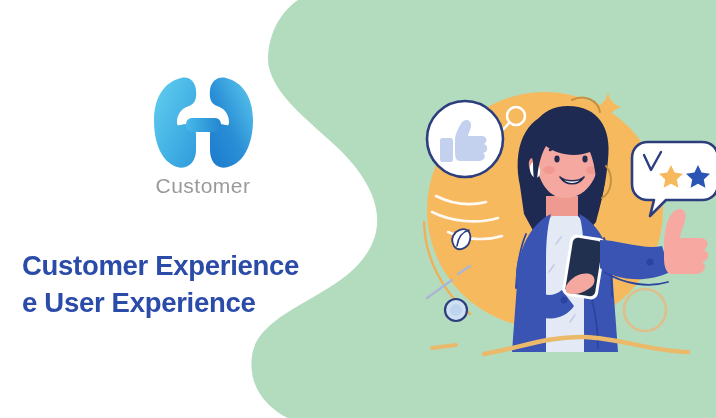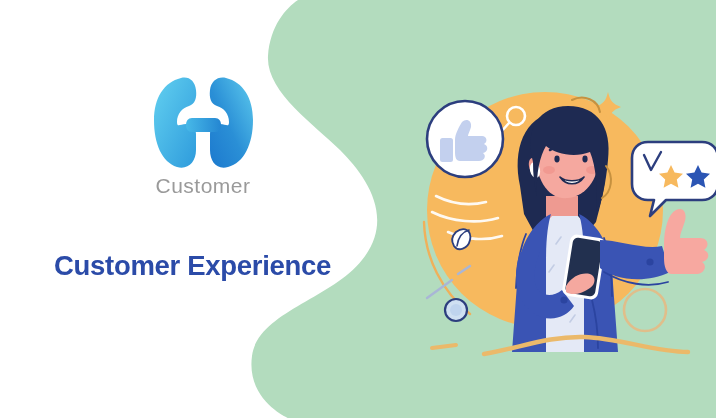--- a/index.html
+++ b/index.html
@@ -23,21 +23,21 @@
   #logo-word {
     margin-top:2px;
     font-size:21px; font-weight:400; letter-spacing:.5px;
     color:#9a9a9a; font-family:"Liberation Sans", sans-serif;
   }
 
   #headline {
     position:absolute; left:22px; top:248px; z-index:20;
     width:350px;
     font-size:27.5px; font-weight:bold; line-height:1.33;
-    color:#2B4BA8; letter-spacing:-0.3px;margin-left:32px;
+    color:#2B4BA8; letter-spacing:-0.3px;
   }
   #headline .hl { display:block; white-space:nowrap; }
 </style>
 </head>
 <body>
 
 <div id="stage">
 
   <svg class="layer" viewBox="0 0 716 418" preserveAspectRatio="none">
     <rect x="0" y="0" width="716" height="418" fill="#FFFFFF"></rect>
@@ -231,15 +231,16 @@
                C63,9 70,4 78,6 Z" fill="url(#gRight)"></path>
 
       <path d="M44,46 L67,46 C71,46 73,49 73,53 C73,57 71,60 67,60
                L44,60 C40,60 38,57 38,53 C38,49 40,46 44,46 Z" fill="url(#gBar)"></path>
     </svg>
     <div id="logo-word">Customer</div>
   </div>
 
   <div id="headline">
     <span class="hl">Customer Experience</span>
+    <span class="hl">e User Experience</span>
   </div>
 
 </div>
 
 </body></html>

